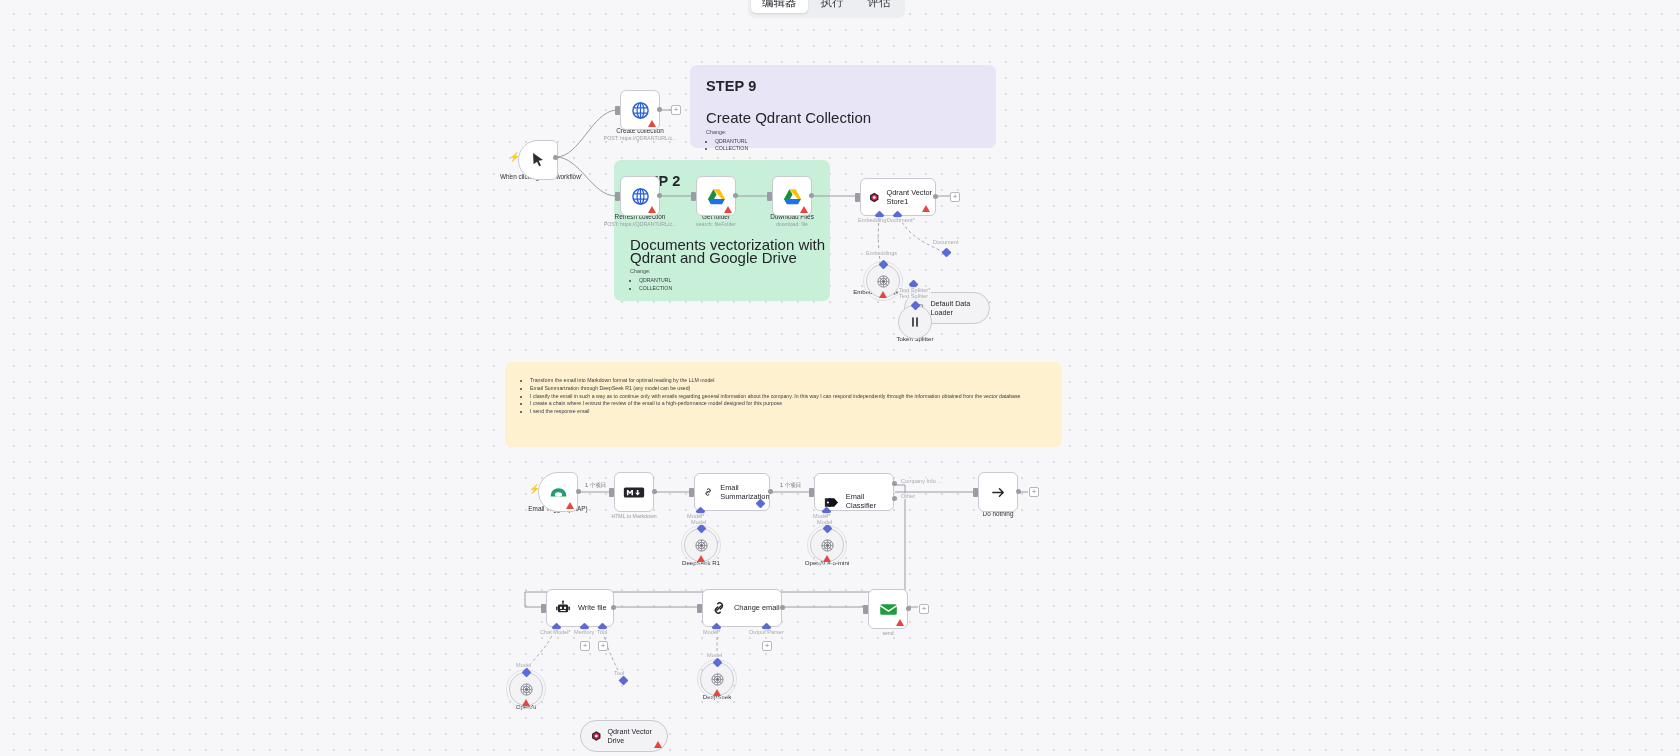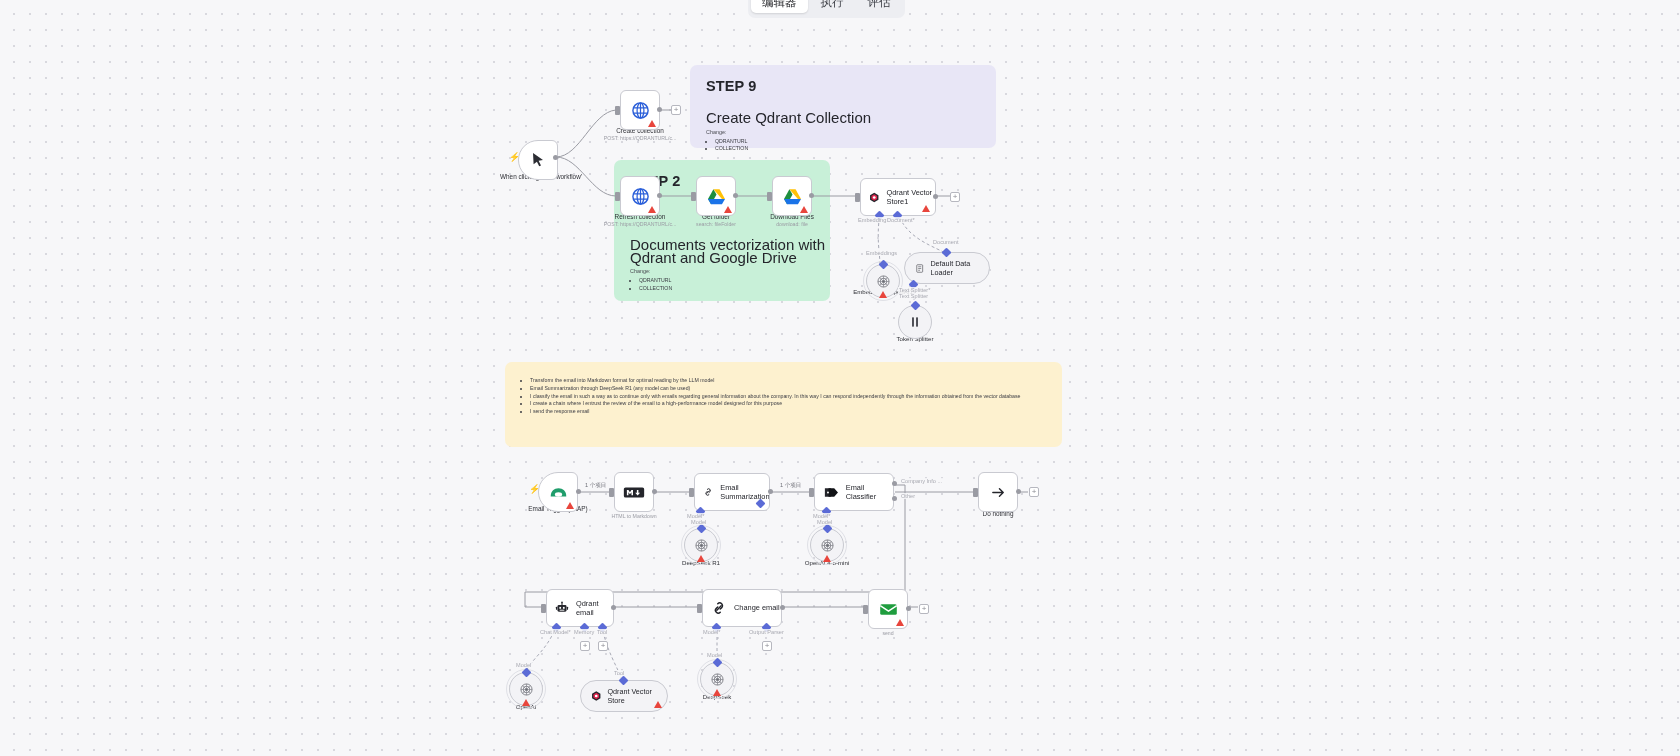--- a/index.html
+++ b/index.html
@@ -98,21 +98,21 @@
   .warn.mid { right: 5px; bottom: 3px; }
 
   
   .subnode {
     position: absolute; z-index: 10;
     background:#f3f3f6; border:1px solid #c9cad1;
     border-radius: 999px;
     display:flex; align-items:center; justify-content:center;
   }
   .subnode.circle { width: 34px; height: 34px; }
-  .subnode.pill { height: 32px; padding: 0 12px 0 10px; gap: 6px; }
+  .subnode.pill { height: 32px; padding: 0 12px 0 10px; gap: 6px; margin-top: 40px; }
   .subnode.pill .nlabel { font-size: 7.2px; color:#24252b; max-width:74px; }
   .subnode .ring {
     position:absolute; inset:-4px; border-radius:999px;
     border:1px solid #dfe0e6;
   }
 
   
   .port {
     position: absolute; width: 5px; height: 5px; border-radius: 50%;
     background: #9a9ba3; z-index: 12;
@@ -399,21 +399,21 @@
     </svg>
     <span class="nlabel">Email Summarization...</span>
     <span class="port diamond" style="left:62px; top:26px;"></span>
   </div>
   <div class="inp" style="left:689px; top:488px;"></div>
   <div class="port" style="left:768px; top:489px;"></div>
   <div class="port diamond" style="left:697px; top:508px;"></div>
   <span class="elabel dim" style="left:686px; top:513px;">Model*</span>
   <span class="elabel" style="left:779px; top:482px;">1 个项目</span>
 
-  <div class="node wide" style="left:814px; top:473px; width:80px;">
+  <div class="node wide" style="left:814px; top:473px; width:80px;align-items:flex-end;">
     <svg class="ic" width="17" height="15" viewBox="0 0 20 16">
       <path d="M2.4 2.6 L9.6 2.6 L15.4 8 L9.6 13.4 L2.4 13.4 Z" fill="#24252b"></path>
       <path d="M7 2.6 L14.2 2.6 L19 8 L14.2 13.4 L7 13.4 Z" fill="#111216"></path>
       <circle cx="6.3" cy="8" r="1.2" fill="#fff"></circle>
     </svg>
     <span class="nlabel">Email Classifier</span>
   </div>
   <div class="inp" style="left:809px; top:488px;"></div>
   <div class="port" style="left:892px; top:481px;"></div>
   <div class="port" style="left:892px; top:496px;"></div>
@@ -470,21 +470,21 @@
     <svg class="ic" width="16" height="16" viewBox="0 0 18 18">
       <rect x="3.2" y="5.2" width="11.6" height="8.6" rx="1.8" fill="#24252b"></rect>
       <rect x="5.6" y="7.6" width="2.2" height="2.4" fill="#fff"></rect>
       <rect x="10.2" y="7.6" width="2.2" height="2.4" fill="#fff"></rect>
       <rect x="6" y="11.2" width="6" height="1.2" fill="#fff"></rect>
       <path d="M9 2.2 V5.2" stroke="#24252b" stroke-width="1.3"></path>
       <circle cx="9" cy="1.8" r="1.1" fill="#24252b"></circle>
       <rect x="1.2" y="7.4" width="1.6" height="4" rx=".7" fill="#24252b"></rect>
       <rect x="15.2" y="7.4" width="1.6" height="4" rx=".7" fill="#24252b"></rect>
     </svg>
-    <span class="nlabel">Qdrant email</span>
+    <span class="nlabel">Write file</span>
   </div>
   <div class="inp" style="left:541px; top:604px;"></div>
   <div class="port" style="left:611px; top:605px;"></div>
   <div class="port diamond" style="left:553px; top:624px;"></div>
   <div class="port diamond" style="left:581px; top:624px;"></div>
   <div class="port diamond" style="left:599px; top:624px;"></div>
   <span class="elabel dim" style="left:539px; top:629px;">Chat Model*</span>
   <span class="elabel dim" style="left:573px; top:629px;">Memory</span>
   <span class="elabel dim" style="left:596px; top:629px;">Tool</span>
   <div class="plusbox" style="left:580px; top:641px;">+</div>
@@ -536,21 +536,21 @@
   <div class="caption small" style="left:466px; top:703px;">
     <span>OpenAI</span>
   </div>
 
   <div class="subnode pill" style="left:580px; top:680px; width:88px;">
     <svg class="ic" width="14" height="14" viewBox="0 0 20 20">
       <path d="M10 1 L18 5.5 V14.5 L10 19 L2 14.5 V5.5 Z" fill="#24252b"></path>
       <path d="M10 4 L15.4 7 V13 L10 16 L4.6 13 V7 Z" fill="#dc244c"></path>
       <circle cx="10" cy="10" r="2.6" fill="#fff"></circle>
     </svg>
-    <span class="nlabel">Qdrant Vector Store</span>
+    <span class="nlabel">Qdrant Vector Drive</span>
     <span class="warn mid"></span>
   </div>
   <div class="port diamond" style="left:620px; top:677px;"></div>
   <span class="elabel dim" style="left:613px; top:670px;">Tool</span>
 
   <div class="subnode circle" style="left:700px; top:662px;">
     <span class="ring"></span>
     <svg class="ic" width="15" height="15" viewBox="0 0 20 20">
       <circle cx="10" cy="10" r="7.4" fill="none" stroke="#6c6d75" stroke-width="1.1"></circle>
       <circle cx="10" cy="10" r="4.4" fill="none" stroke="#6c6d75" stroke-width="1"></circle>

